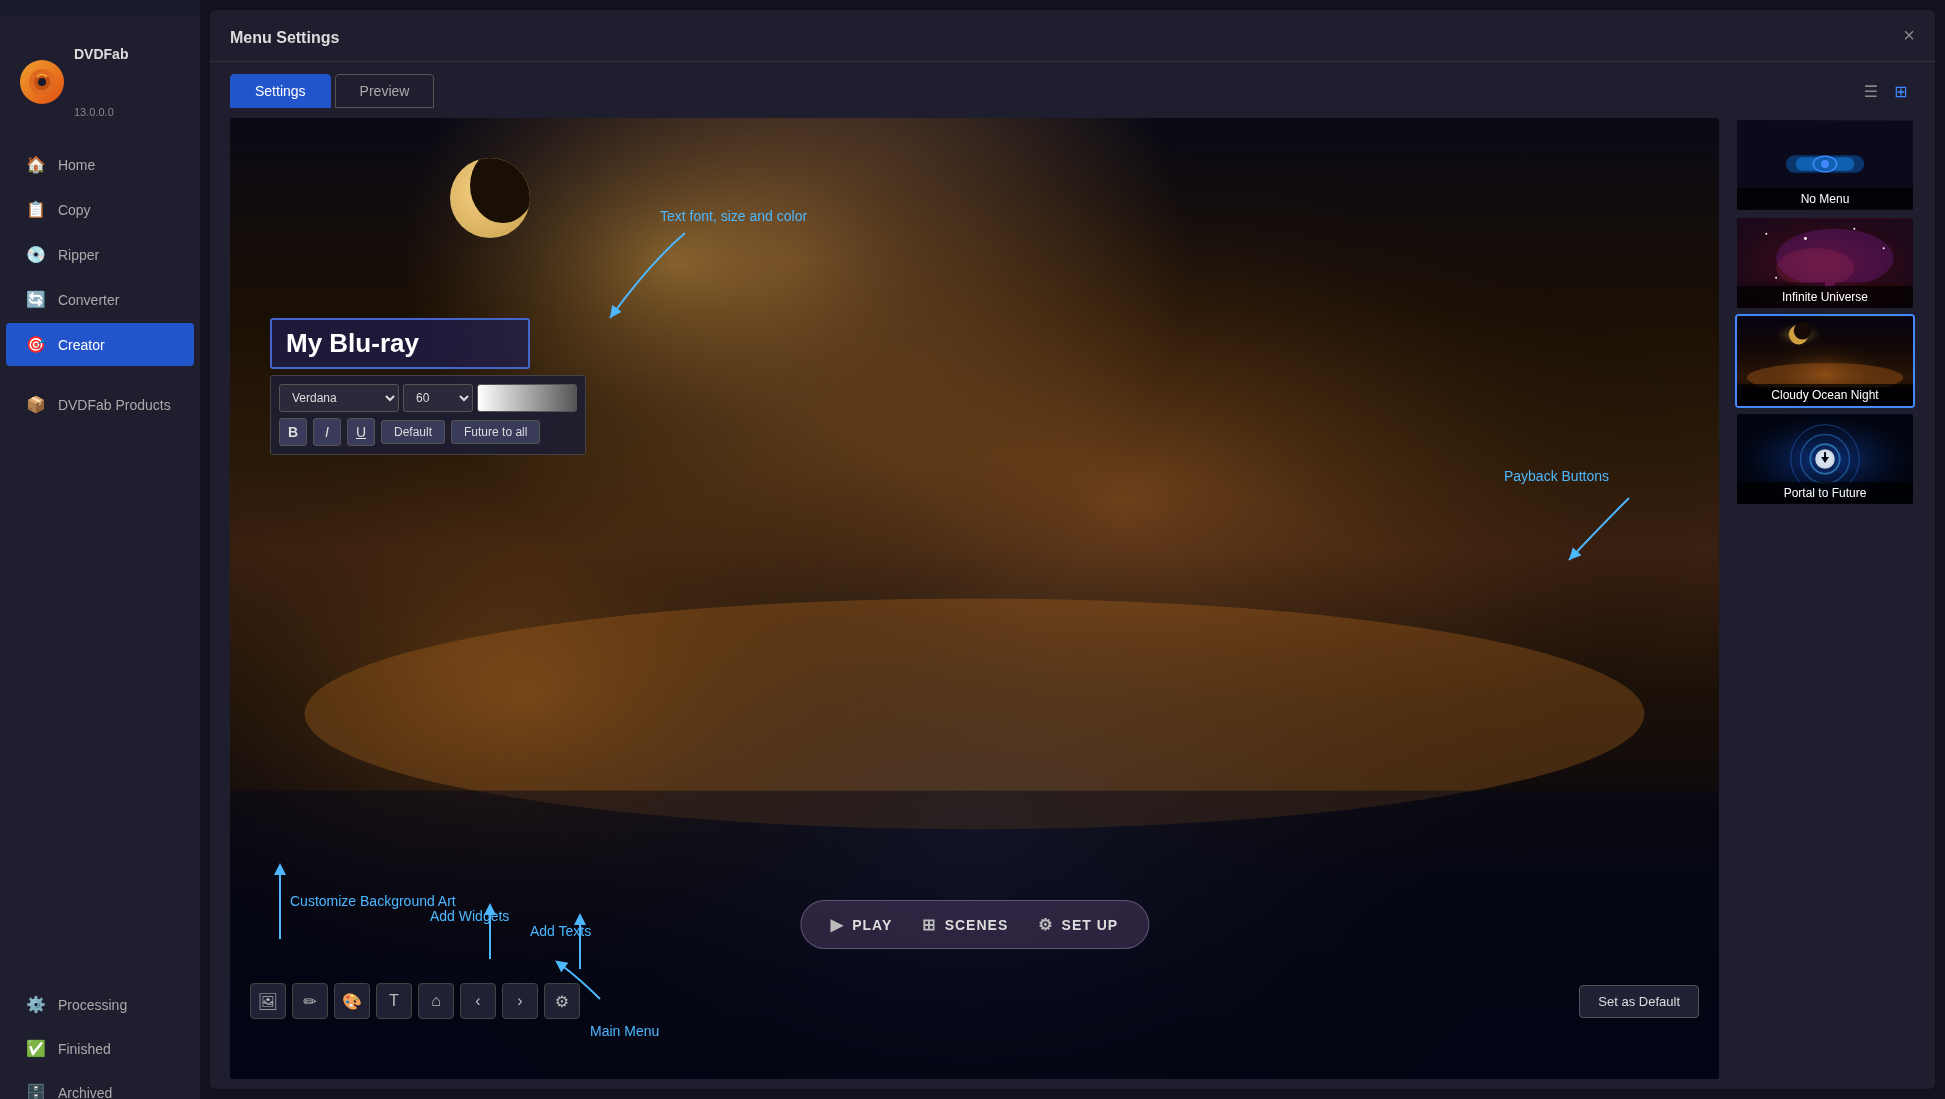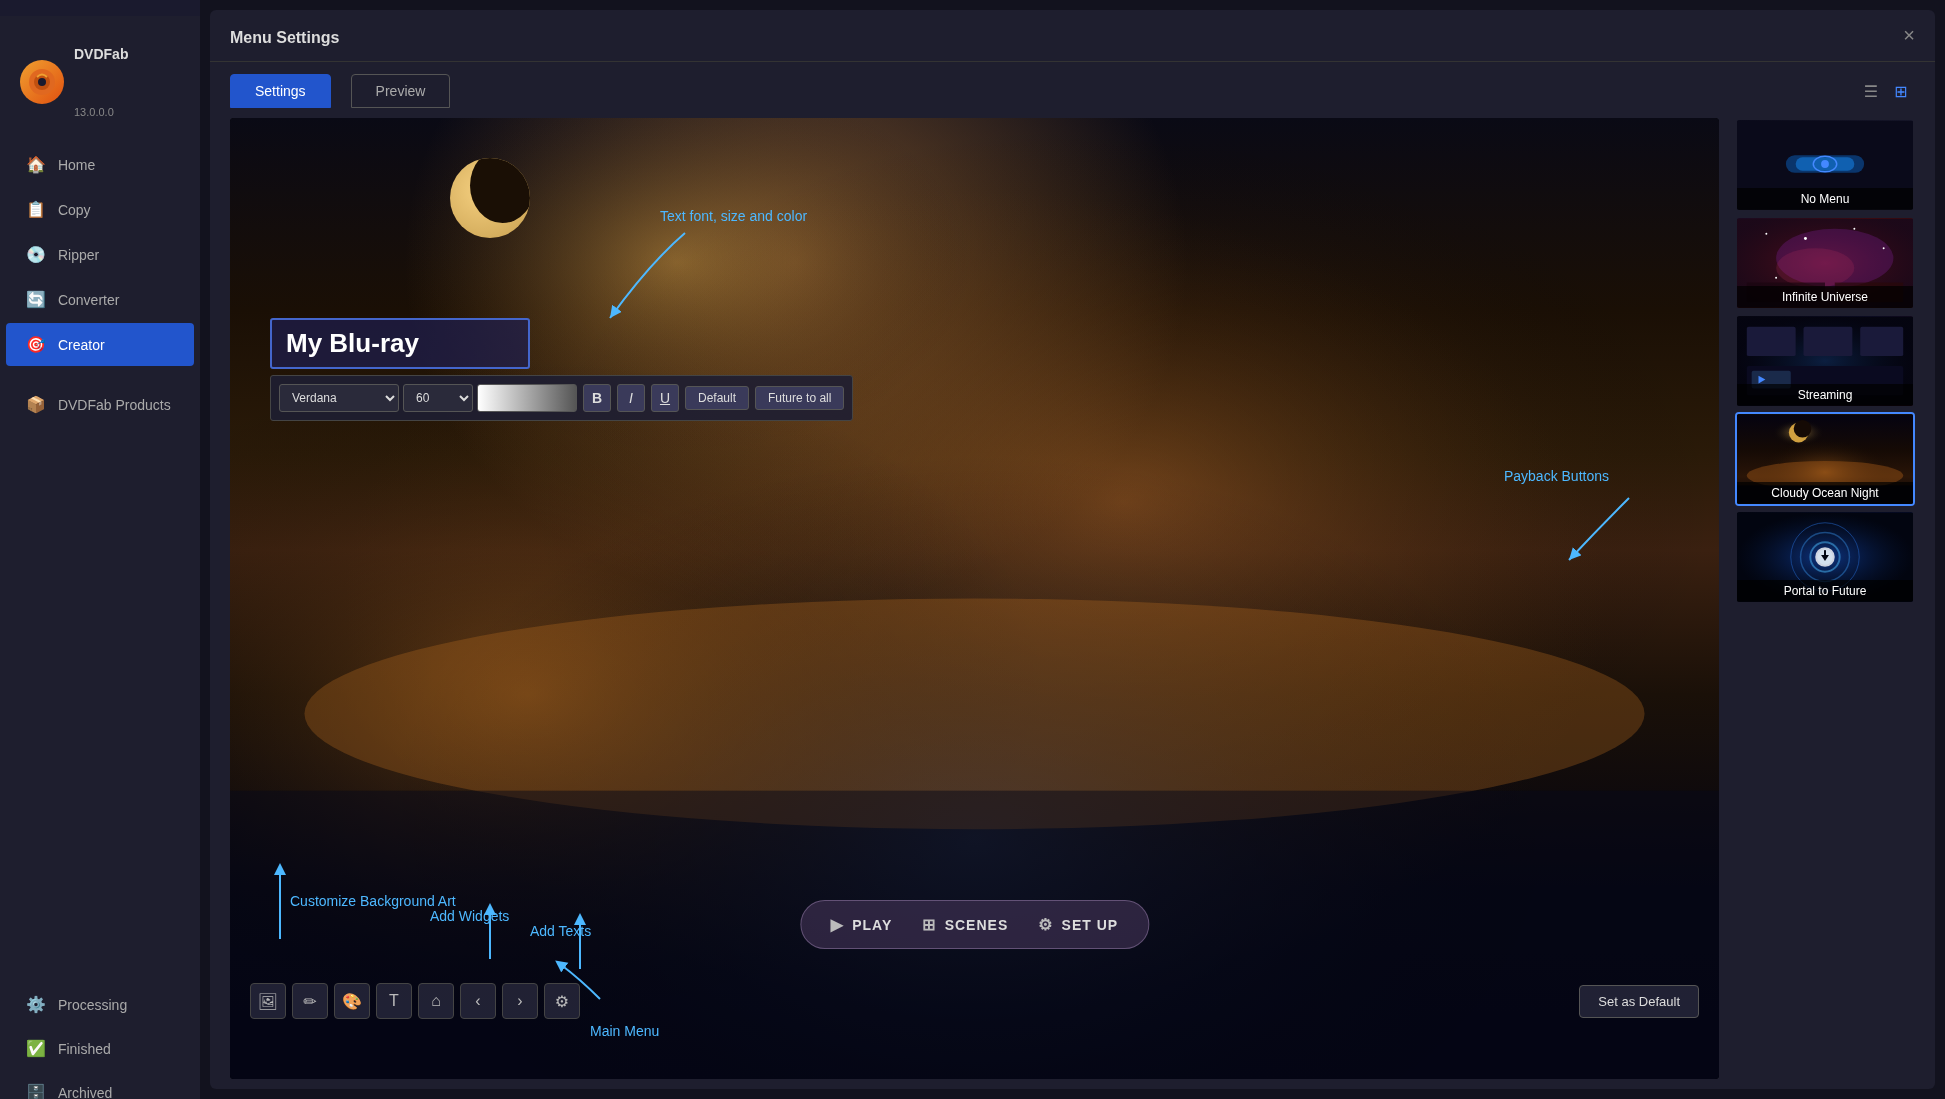--- a/index.html
+++ b/index.html
@@ -102,21 +102,21 @@
       justify-content: space-between;
       padding: 14px 20px;
       border-bottom: 1px solid #333;
     }
     .modal-title { font-size: 16px; font-weight: bold; color: #ddd; }
     .modal-close { color: #888; font-size: 20px; cursor: pointer; }
 
     
     .tabs {
       display: flex;
-      gap: 20px;
+      gap: 4px;
       padding: 12px 20px 0;
     }
     .tab {
       padding: 8px 24px;
       border-radius: 4px 4px 0 0;
       cursor: pointer;
       font-size: 14px;
       border: 1px solid #555;
     }
     .tab.active { background: #2255cc; color: white; border-color: #2255cc; }
@@ -201,20 +201,21 @@
       font-family: Verdana, sans-serif;
       width: 260px;
     }
     .font-controls {
       margin-top: 6px;
       background: rgba(30,30,50,0.9);
       border: 1px solid #444;
       border-radius: 3px;
       padding: 8px;
       display: flex;
+      flex-direction: column;
       gap: 6px;
     }
     .font-row1 {
       display: flex;
       gap: 4px;
     }
     .font-select, .size-select {
       background: #2a2a3a;
       border: 1px solid #555;
       color: #ddd;
@@ -712,43 +713,20 @@
               <circle cx="150" cy="30" r="1" fill="white"></circle>
               <circle cx="40" cy="60" r="1" fill="white"></circle>
 
               <rect x="10" y="65" width="80" height="20" fill="#1a0510" opacity="0.7"></rect>
               <rect x="100" y="65" width="70" height="20" fill="#2a0808" opacity="0.7"></rect>
             </svg>
           </div>
           <div class="theme-label">Infinite Universe</div>
         </div>
 
-        <div class="theme-item">
-          <div class="theme-thumb thumb-streaming">
-            <svg width="100%" height="90" viewBox="0 0 180 90">
-              <rect width="180" height="90" fill="#050510"></rect>
-              <defs>
-                <radialGradient id="str1" cx="50%" cy="50%" r="50%">
-                  <stop offset="0%" stop-color="#103060" stop-opacity="0.6"></stop>
-                  <stop offset="100%" stop-color="#020210" stop-opacity="0.2"></stop>
-                </radialGradient>
-              </defs>
-              <rect width="180" height="90" fill="url(#str1)"></rect>
-
-              <rect x="10" y="10" width="50" height="30" rx="2" fill="#1a1a3a"></rect>
-              <rect x="68" y="10" width="50" height="30" rx="2" fill="#1a1a3a"></rect>
-              <rect x="126" y="10" width="44" height="30" rx="2" fill="#1a1a3a"></rect>
-              <rect x="10" y="50" width="160" height="30" rx="2" fill="#0a0a20"></rect>
-              <rect x="15" y="55" width="40" height="18" rx="2" fill="#1a2a4a"></rect>
-
-              <polygon points="22,60 22,68 29,64" fill="#4488ff"></polygon>
-            </svg>
-          </div>
-          <div class="theme-label">Streaming</div>
-        </div>
 
         <div class="theme-item selected">
           <div class="theme-thumb thumb-cloudy">
             <svg width="100%" height="90" viewBox="0 0 180 90">
               <defs>
                 <linearGradient id="sky" x1="0" y1="0" x2="0" y2="1">
                   <stop offset="0%" stop-color="#050310"></stop>
                   <stop offset="40%" stop-color="#150a05"></stop>
                   <stop offset="70%" stop-color="#2a1508"></stop>
                   <stop offset="100%" stop-color="#040408"></stop>

